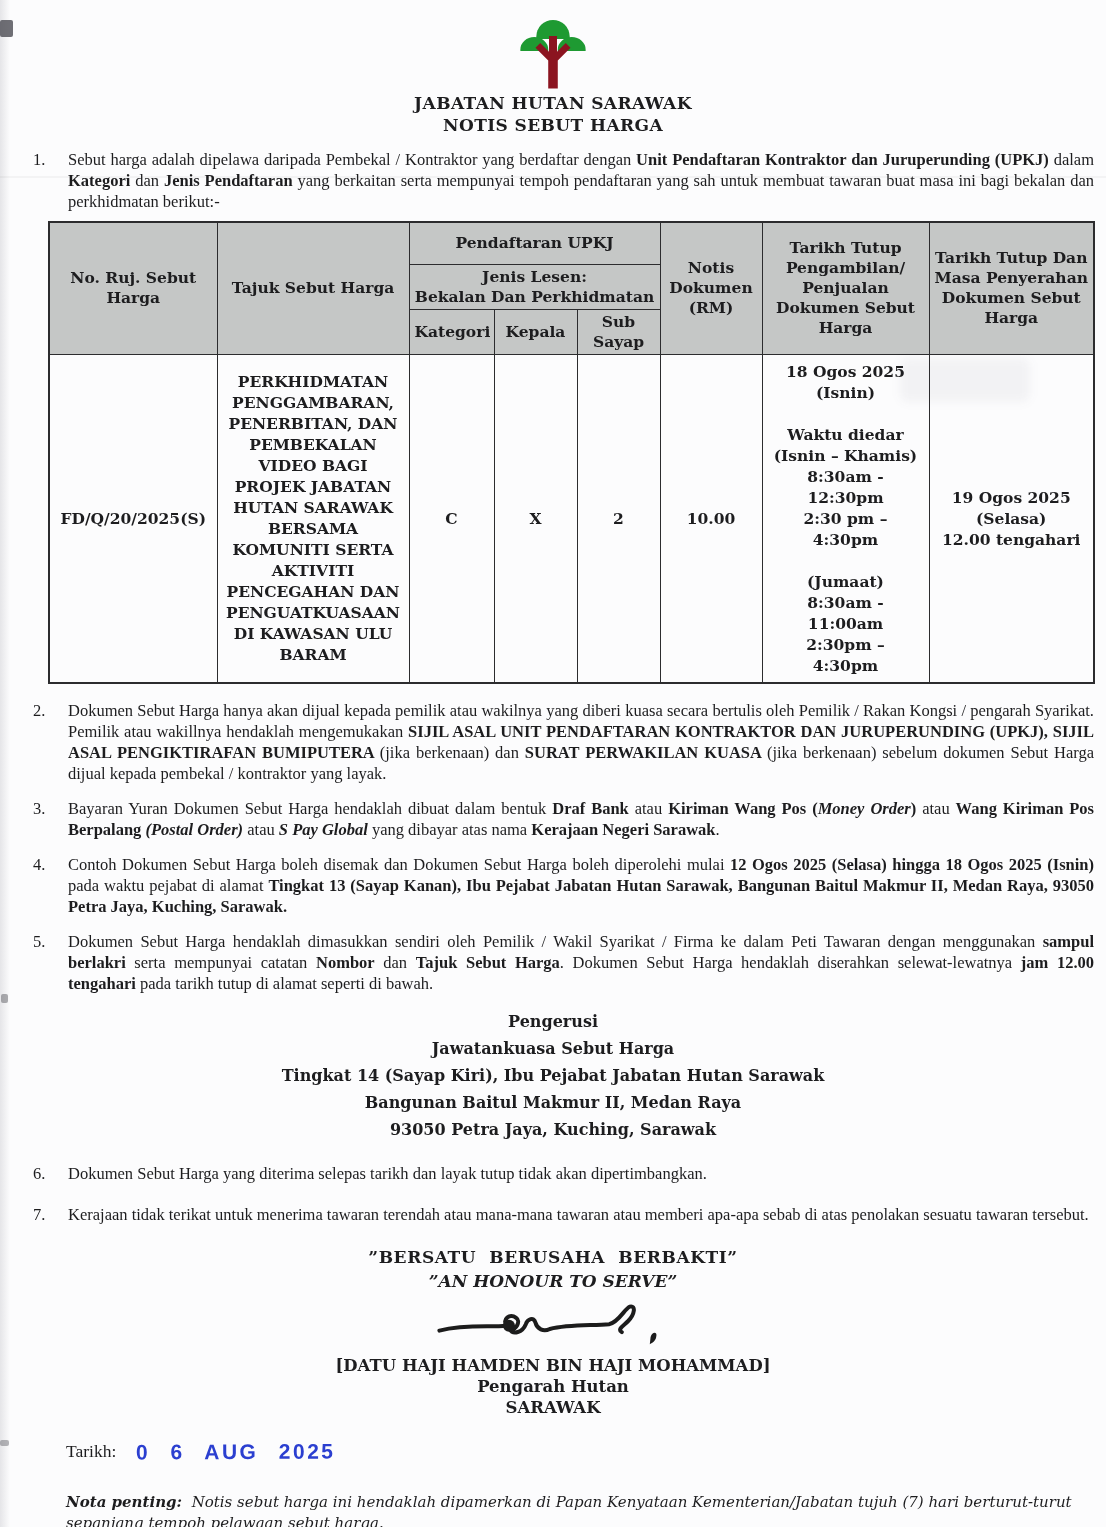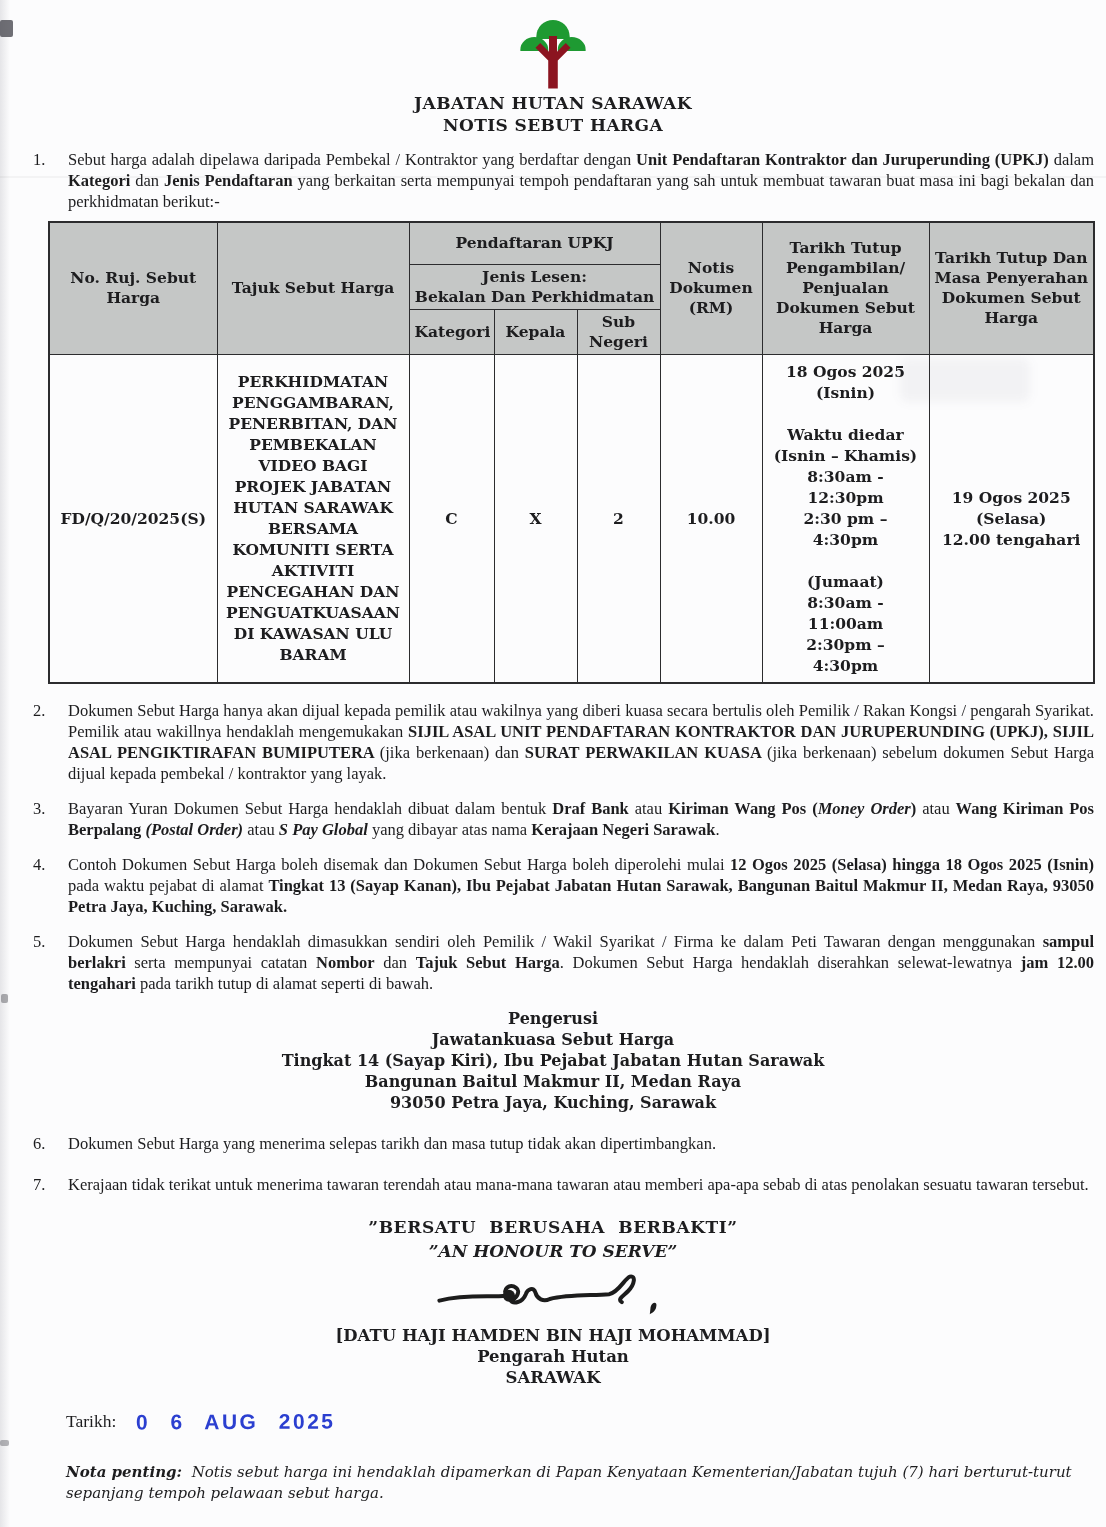--- a/index.html
+++ b/index.html
@@ -38,21 +38,21 @@
   table.quote th{background:#c5c7c6;font-weight:bold;font-size:15.5px;
     line-height:20px;padding:2px 5px;text-align:center;vertical-align:middle;}
   table.quote td{font-size:15.5px;font-weight:bold;text-align:center;
     vertical-align:middle;padding:6px 8px;line-height:21px;background:#fcfcfd;}
   tr.hrow1{height:42px;} tr.hrow2{height:44px;} tr.hrow3{height:34px;}
   tr.brow{height:288px;}
   td.tajuk-cell{line-height:21px;}
 
   
   .addr{margin-top:14px;text-align:center;font-family:"DejaVu Serif",serif;
-    font-weight:bold;font-size:16px;line-height:21px;}
+    font-weight:bold;font-size:16px;line-height:27px;}
   .motto1{margin-top:20px;text-align:center;font-family:"DejaVu Serif",serif;
     font-weight:bold;font-size:17px;line-height:24px;letter-spacing:.6px;}
   .motto2{text-align:center;font-family:"DejaVu Serif",serif;font-weight:bold;
     font-style:italic;font-size:17px;line-height:24px;}
   .sig-wrap{text-align:center;margin-top:4px;height:58px;}
   .sig-name{text-align:center;font-family:"DejaVu Serif",serif;font-weight:bold;
     font-size:16.5px;line-height:21px;}
 
   
   .tarikh-row{margin:22px 8px 0 66px;font-size:17.5px;display:flex;align-items:center;}
@@ -110,21 +110,21 @@
       <th rowspan="3">Notis Dokumen (RM)</th>
       <th rowspan="3">Tarikh Tutup Pengambilan/ Penjualan Dokumen Sebut Harga</th>
       <th rowspan="3">Tarikh Tutup Dan Masa Penyerahan Dokumen Sebut Harga</th>
     </tr>
     <tr class="hrow2">
       <th colspan="3">Jenis Lesen:<br>Bekalan Dan Perkhidmatan</th>
     </tr>
     <tr class="hrow3">
       <th>Kategori</th>
       <th>Kepala</th>
-      <th>Sub Negeri</th>
+      <th>Sub Sayap</th>
     </tr>
     <tr class="brow">
       <td>FD/Q/20/2025(S)</td>
       <td class="tajuk-cell">PERKHIDMATAN PENGGAMBARAN, PENERBITAN, DAN PEMBEKALAN VIDEO BAGI PROJEK JABATAN HUTAN SARAWAK BERSAMA KOMUNITI SERTA AKTIVITI PENCEGAHAN DAN PENGUATKUASAAN DI KAWASAN ULU BARAM</td>
       <td>C</td>
       <td>X</td>
       <td>2</td>
       <td>10.00</td>
       <td>18 Ogos 2025<br>(Isnin)<br><br>Waktu diedar<br>(Isnin – Khamis)<br>8:30am -<br>12:30pm<br>2:30 pm –<br>4:30pm<br><br>(Jumaat)<br>8:30am -<br>11:00am<br>2:30pm –<br>4:30pm</td>
       <td>19 Ogos 2025<br>(Selasa)<br>12.00 tengahari</td>
@@ -146,21 +146,21 @@
   </div>
   <div class="para mt14">
     <span class="num">5.</span>
     <span class="ptext"><span>Dokumen Sebut Harga hendaklah dimasukkan sendiri oleh Pemilik / Wakil Syarikat / Firma ke dalam Peti Tawaran dengan menggunakan </span><span style="font-weight: bold;">sampul berlakri</span><span> serta mempunyai catatan </span><span style="font-weight: bold;">Nombor</span><span> dan </span><span style="font-weight: bold;">Tajuk Sebut Harga</span><span>. Dokumen Sebut Harga hendaklah diserahkan selewat-lewatnya </span><span style="font-weight: bold;">jam 12.00 tengahari</span><span> pada tarikh tutup di alamat seperti di bawah.</span></span>
   </div>
 
   <div class="addr">Pengerusi<br>Jawatankuasa Sebut Harga<br>Tingkat 14 (Sayap Kiri), Ibu Pejabat Jabatan Hutan Sarawak<br>Bangunan Baitul Makmur II, Medan Raya<br>93050 Petra Jaya, Kuching, Sarawak</div>
 
   <div class="para mt20">
     <span class="num">6.</span>
-    <span class="ptext"><span>Dokumen Sebut Harga yang menerima selepas tarikh dan masa tutup tidak akan dipertimbangkan.</span></span>
+    <span class="ptext"><span>Dokumen Sebut Harga yang diterima selepas tarikh dan layak tutup tidak akan dipertimbangkan.</span></span>
   </div>
   <div class="para mt20">
     <span class="num">7.</span>
     <span class="ptext"><span>Kerajaan tidak terikat untuk menerima tawaran terendah atau mana-mana tawaran atau memberi apa-apa sebab di atas penolakan sesuatu tawaran tersebut.</span></span>
   </div>
 
   <div class="motto1">”BERSATU&nbsp; BERUSAHA&nbsp; BERBAKTI”</div>
   <div class="motto2">”AN HONOUR TO SERVE”</div>
 
   <div class="sig-wrap">

